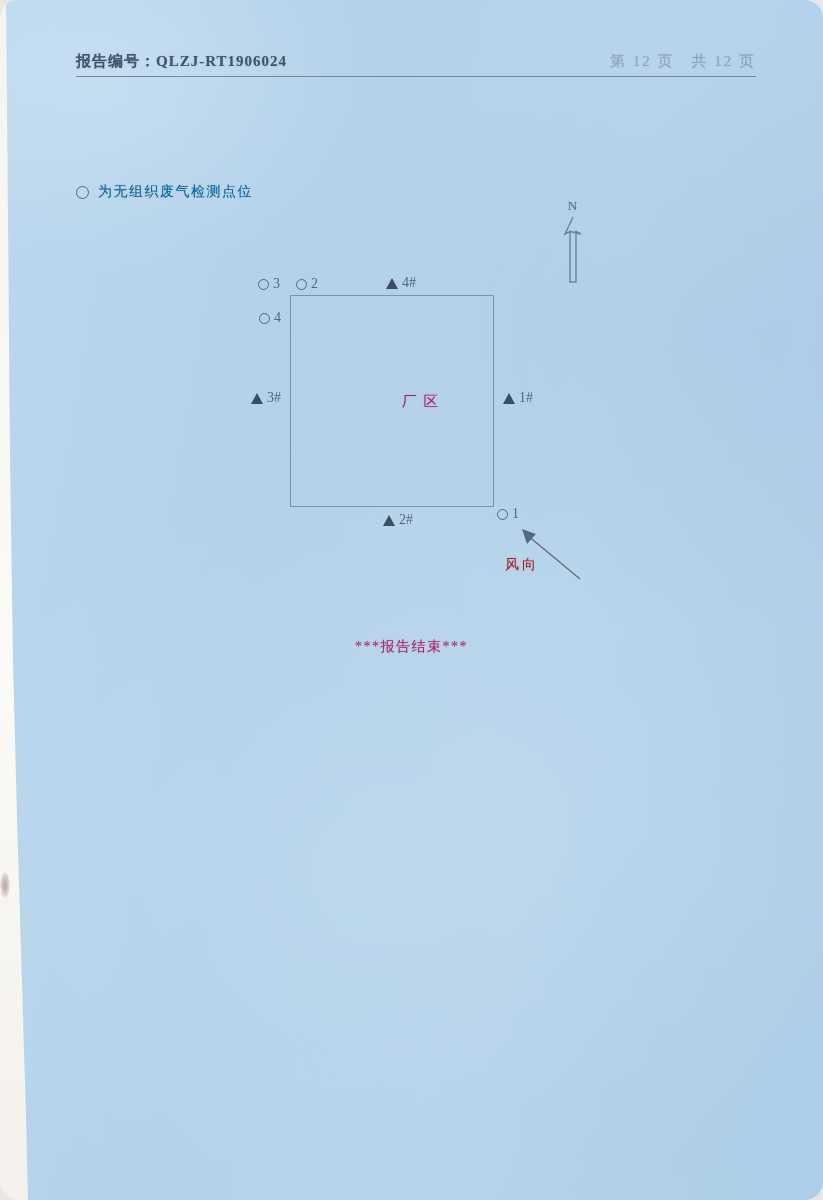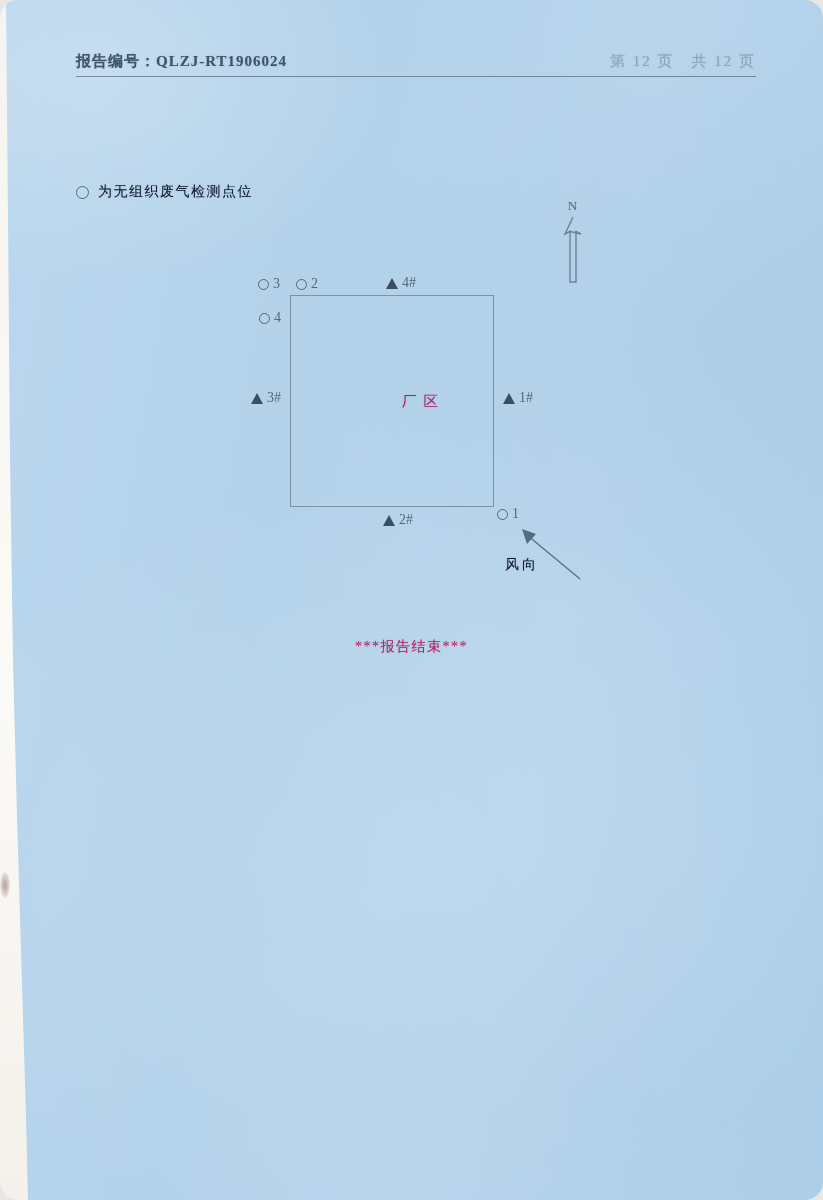--- a/index.html
+++ b/index.html
@@ -40,21 +40,21 @@
   #report-no{font-size:15px;font-weight:bold;color:#42546a;letter-spacing:1px;}
   #page-info{font-size:15px;color:#8ca4bc;letter-spacing:2px;text-shadow:0 0 1.5px rgba(140,165,190,.6);}
   
   #doc-title{
     position:absolute;left:64px;top:99px;font-size:15.5px;font-weight:bold;
     color:#4d6278;letter-spacing:2.5px;
   }
   
   #legend{position:absolute;left:76px;top:179px;}
   .legend-row{display:flex;align-items:center;height:26px;gap:9px;
-    font-size:14px;color:#0f172a;letter-spacing:1.5px;}
+    font-size:14px;color:#0369a1;letter-spacing:1.5px;}
   .m-circle{display:inline-block;width:11px;height:11px;border:1.7px solid #55677b;
     border-radius:50%;box-sizing:border-box;flex:none;}
   .m-tri{display:inline-block;width:0;height:0;flex:none;
     border-left:7px solid transparent;border-right:7px solid transparent;
     border-bottom:12px solid #3c4e62;}
   .legend-row .m-circle{width:13px;height:13px;}
   
   #north{position:absolute;left:556px;top:198px;width:34px;text-align:center;}
   #north-label{font-size:13px;color:#5d7288;letter-spacing:1px;}
   
@@ -74,21 +74,21 @@
   #pt-gas3{left:258px;top:277px;}
   #pt-gas2{left:296px;top:277px;}
   #pt-noise4{left:386px;top:276px;}
   #pt-gas4{left:259px;top:311px;}
   #pt-noise3{left:251px;top:391px;}
   #pt-noise1{left:503px;top:391px;}
   #pt-noise2{left:383px;top:513px;}
   #pt-gas1{left:497px;top:507px;}
   
   #wind-arrow{position:absolute;left:514px;top:524px;}
-  #wind-label{position:absolute;left:505px;top:556px;font-size:14px;color:#0f172a;letter-spacing:3px;}
+  #wind-label{position:absolute;left:505px;top:556px;font-size:14px;color:#b91c1c;letter-spacing:3px;}
   
   #end-line{
     position:absolute;left:0;top:638px;width:823px;text-align:center;
     font-size:14px;color:#be185d;letter-spacing:1.5px;
     text-shadow:0 0 1.5px rgba(120,145,168,.6);
   }
 </style>
 </head>
 <body>
 

